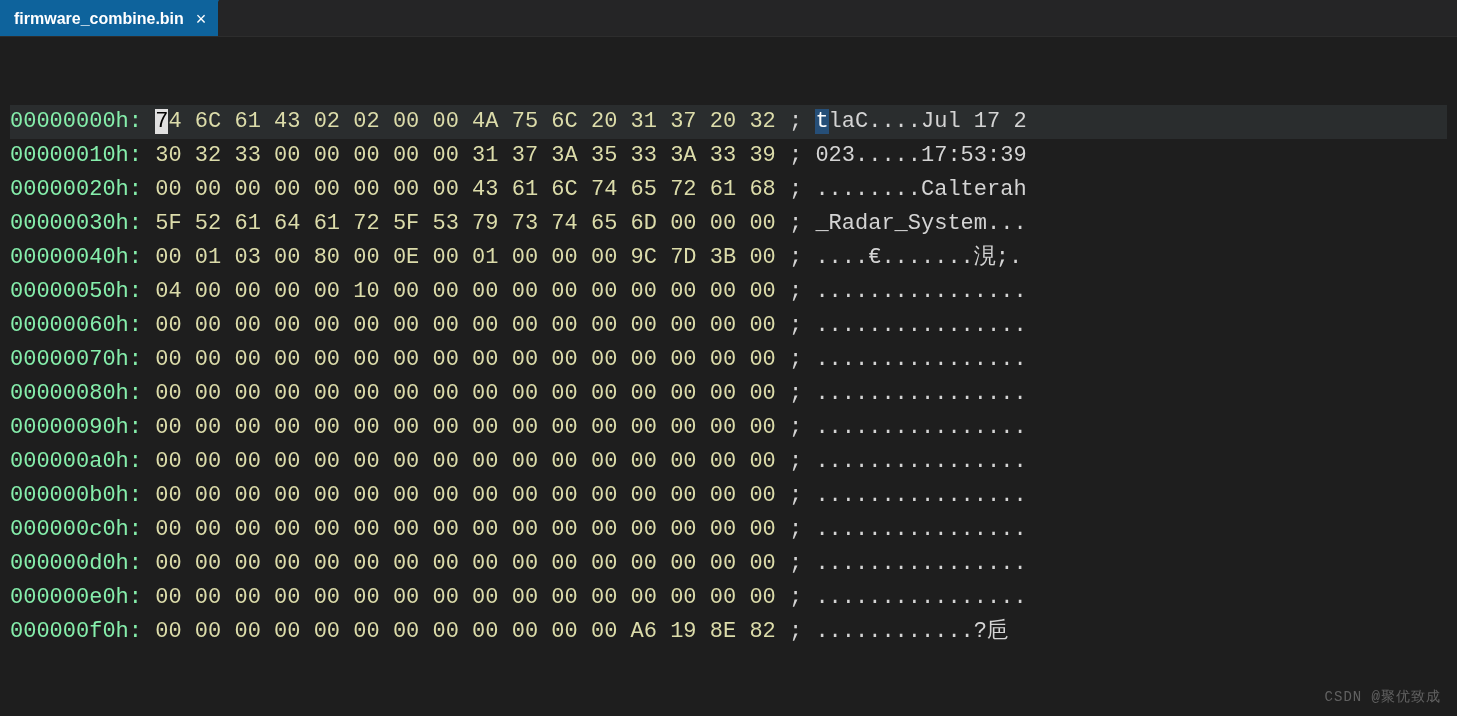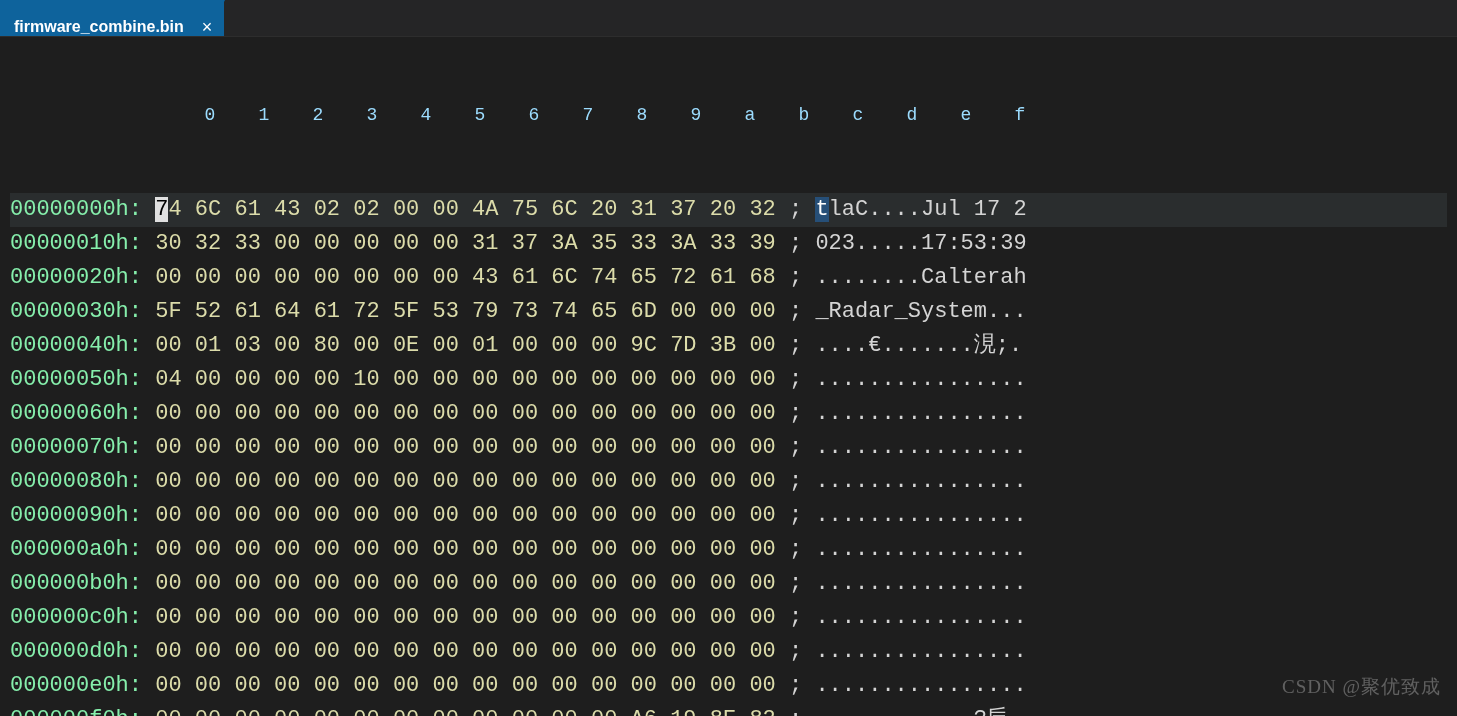--- a/index.html
+++ b/index.html
@@ -15,29 +15,29 @@
   }
   .tab-bar {
     height: 36px;
     background: #252526;
     border-bottom: 1px solid #2d2d2d;
     display: flex;
     align-items: stretch;
   }
   .tab {
     display: flex;
-    align-items: flex-end;
+    align-items: center;
     padding: 0 10px 0 14px;
     background: #1e1e1e;
     color: #ffffff;
     font-family: "Segoe UI", Arial, sans-serif;
     font-size: 16px;
     border-top: 2px solid #0e639c;
     border-right: 1px solid #252526;
-    gap: 16px;
+    gap: 10px;
     background: #0e639c33;
   }
   .tab.active {
     background: #0e639c;
     color: #ffffff;
     font-weight: 600;
   }
   .tab .close {
     font-weight: normal;
     font-size: 18px;
@@ -71,36 +71,35 @@
     background: #e0e0e0;
     color: #000;
   }
   .cursor-ascii {
     background: #264f78;
     color: #fff;
   }
   .watermark {
     position: absolute;
     right: 16px;
-    bottom: 16px;
-    font-family: Liberation Serif, serif;
-    font-size: 19px;
+    bottom: 10px;
+    font-family: Liberation Mono, monospace;
+    font-size: 14px;
     color: rgba(220,220,220,0.35);
     letter-spacing: 1px;
     pointer-events: none;
   }
 </style>
 </head>
 <body>
 
 <div class="tab-bar">
   <div class="tab active">
     <span>firmware_combine.bin</span>
     <span class="close">×</span>
   </div>
 </div>
 
 <div class="editor">
-  <div class="ruler-row">                  0    1    2    3    4    5    6    7    8    9    a    b    c    d    e    f</div>
   <div id="rows"><div class="row active"><span class="offset">00000000h: </span><span class="bytes"><span class="cursor-byte">7</span>4</span> <span class="bytes">6C</span> <span class="bytes">61</span> <span class="bytes">43</span> <span class="bytes">02</span> <span class="bytes">02</span> <span class="bytes">00</span> <span class="bytes">00</span> <span class="bytes">4A</span> <span class="bytes">75</span> <span class="bytes">6C</span> <span class="bytes">20</span> <span class="bytes">31</span> <span class="bytes">37</span> <span class="bytes">20</span> <span class="bytes">32</span> <span class="sep">; </span><span class="ascii"><span class="cursor-ascii">t</span>laC....Jul 17 2</span></div><div class="row"><span class="offset">00000010h: </span><span class="bytes">30</span> <span class="bytes">32</span> <span class="bytes">33</span> <span class="bytes">00</span> <span class="bytes">00</span> <span class="bytes">00</span> <span class="bytes">00</span> <span class="bytes">00</span> <span class="bytes">31</span> <span class="bytes">37</span> <span class="bytes">3A</span> <span class="bytes">35</span> <span class="bytes">33</span> <span class="bytes">3A</span> <span class="bytes">33</span> <span class="bytes">39</span> <span class="sep">; </span><span class="ascii">023.....17:53:39</span></div><div class="row"><span class="offset">00000020h: </span><span class="bytes">00</span> <span class="bytes">00</span> <span class="bytes">00</span> <span class="bytes">00</span> <span class="bytes">00</span> <span class="bytes">00</span> <span class="bytes">00</span> <span class="bytes">00</span> <span class="bytes">43</span> <span class="bytes">61</span> <span class="bytes">6C</span> <span class="bytes">74</span> <span class="bytes">65</span> <span class="bytes">72</span> <span class="bytes">61</span> <span class="bytes">68</span> <span class="sep">; </span><span class="ascii">........Calterah</span></div><div class="row"><span class="offset">00000030h: </span><span class="bytes">5F</span> <span class="bytes">52</span> <span class="bytes">61</span> <span class="bytes">64</span> <span class="bytes">61</span> <span class="bytes">72</span> <span class="bytes">5F</span> <span class="bytes">53</span> <span class="bytes">79</span> <span class="bytes">73</span> <span class="bytes">74</span> <span class="bytes">65</span> <span class="bytes">6D</span> <span class="bytes">00</span> <span class="bytes">00</span> <span class="bytes">00</span> <span class="sep">; </span><span class="ascii">_Radar_System...</span></div><div class="row"><span class="offset">00000040h: </span><span class="bytes">00</span> <span class="bytes">01</span> <span class="bytes">03</span> <span class="bytes">00</span> <span class="bytes">80</span> <span class="bytes">00</span> <span class="bytes">0E</span> <span class="bytes">00</span> <span class="bytes">01</span> <span class="bytes">00</span> <span class="bytes">00</span> <span class="bytes">00</span> <span class="bytes">9C</span> <span class="bytes">7D</span> <span class="bytes">3B</span> <span class="bytes">00</span> <span class="sep">; </span><span class="ascii">....€.......涀;.</span></div><div class="row"><span class="offset">00000050h: </span><span class="bytes">04</span> <span class="bytes">00</span> <span class="bytes">00</span> <span class="bytes">00</span> <span class="bytes">00</span> <span class="bytes">10</span> <span class="bytes">00</span> <span class="bytes">00</span> <span class="bytes">00</span> <span class="bytes">00</span> <span class="bytes">00</span> <span class="bytes">00</span> <span class="bytes">00</span> <span class="bytes">00</span> <span class="bytes">00</span> <span class="bytes">00</span> <span class="sep">; </span><span class="ascii">................</span></div><div class="row"><span class="offset">00000060h: </span><span class="bytes">00</span> <span class="bytes">00</span> <span class="bytes">00</span> <span class="bytes">00</span> <span class="bytes">00</span> <span class="bytes">00</span> <span class="bytes">00</span> <span class="bytes">00</span> <span class="bytes">00</span> <span class="bytes">00</span> <span class="bytes">00</span> <span class="bytes">00</span> <span class="bytes">00</span> <span class="bytes">00</span> <span class="bytes">00</span> <span class="bytes">00</span> <span class="sep">; </span><span class="ascii">................</span></div><div class="row"><span class="offset">00000070h: </span><span class="bytes">00</span> <span class="bytes">00</span> <span class="bytes">00</span> <span class="bytes">00</span> <span class="bytes">00</span> <span class="bytes">00</span> <span class="bytes">00</span> <span class="bytes">00</span> <span class="bytes">00</span> <span class="bytes">00</span> <span class="bytes">00</span> <span class="bytes">00</span> <span class="bytes">00</span> <span class="bytes">00</span> <span class="bytes">00</span> <span class="bytes">00</span> <span class="sep">; </span><span class="ascii">................</span></div><div class="row"><span class="offset">00000080h: </span><span class="bytes">00</span> <span class="bytes">00</span> <span class="bytes">00</span> <span class="bytes">00</span> <span class="bytes">00</span> <span class="bytes">00</span> <span class="bytes">00</span> <span class="bytes">00</span> <span class="bytes">00</span> <span class="bytes">00</span> <span class="bytes">00</span> <span class="bytes">00</span> <span class="bytes">00</span> <span class="bytes">00</span> <span class="bytes">00</span> <span class="bytes">00</span> <span class="sep">; </span><span class="ascii">................</span></div><div class="row"><span class="offset">00000090h: </span><span class="bytes">00</span> <span class="bytes">00</span> <span class="bytes">00</span> <span class="bytes">00</span> <span class="bytes">00</span> <span class="bytes">00</span> <span class="bytes">00</span> <span class="bytes">00</span> <span class="bytes">00</span> <span class="bytes">00</span> <span class="bytes">00</span> <span class="bytes">00</span> <span class="bytes">00</span> <span class="bytes">00</span> <span class="bytes">00</span> <span class="bytes">00</span> <span class="sep">; </span><span class="ascii">................</span></div><div class="row"><span class="offset">000000a0h: </span><span class="bytes">00</span> <span class="bytes">00</span> <span class="bytes">00</span> <span class="bytes">00</span> <span class="bytes">00</span> <span class="bytes">00</span> <span class="bytes">00</span> <span class="bytes">00</span> <span class="bytes">00</span> <span class="bytes">00</span> <span class="bytes">00</span> <span class="bytes">00</span> <span class="bytes">00</span> <span class="bytes">00</span> <span class="bytes">00</span> <span class="bytes">00</span> <span class="sep">; </span><span class="ascii">................</span></div><div class="row"><span class="offset">000000b0h: </span><span class="bytes">00</span> <span class="bytes">00</span> <span class="bytes">00</span> <span class="bytes">00</span> <span class="bytes">00</span> <span class="bytes">00</span> <span class="bytes">00</span> <span class="bytes">00</span> <span class="bytes">00</span> <span class="bytes">00</span> <span class="bytes">00</span> <span class="bytes">00</span> <span class="bytes">00</span> <span class="bytes">00</span> <span class="bytes">00</span> <span class="bytes">00</span> <span class="sep">; </span><span class="ascii">................</span></div><div class="row"><span class="offset">000000c0h: </span><span class="bytes">00</span> <span class="bytes">00</span> <span class="bytes">00</span> <span class="bytes">00</span> <span class="bytes">00</span> <span class="bytes">00</span> <span class="bytes">00</span> <span class="bytes">00</span> <span class="bytes">00</span> <span class="bytes">00</span> <span class="bytes">00</span> <span class="bytes">00</span> <span class="bytes">00</span> <span class="bytes">00</span> <span class="bytes">00</span> <span class="bytes">00</span> <span class="sep">; </span><span class="ascii">................</span></div><div class="row"><span class="offset">000000d0h: </span><span class="bytes">00</span> <span class="bytes">00</span> <span class="bytes">00</span> <span class="bytes">00</span> <span class="bytes">00</span> <span class="bytes">00</span> <span class="bytes">00</span> <span class="bytes">00</span> <span class="bytes">00</span> <span class="bytes">00</span> <span class="bytes">00</span> <span class="bytes">00</span> <span class="bytes">00</span> <span class="bytes">00</span> <span class="bytes">00</span> <span class="bytes">00</span> <span class="sep">; </span><span class="ascii">................</span></div><div class="row"><span class="offset">000000e0h: </span><span class="bytes">00</span> <span class="bytes">00</span> <span class="bytes">00</span> <span class="bytes">00</span> <span class="bytes">00</span> <span class="bytes">00</span> <span class="bytes">00</span> <span class="bytes">00</span> <span class="bytes">00</span> <span class="bytes">00</span> <span class="bytes">00</span> <span class="bytes">00</span> <span class="bytes">00</span> <span class="bytes">00</span> <span class="bytes">00</span> <span class="bytes">00</span> <span class="sep">; </span><span class="ascii">................</span></div><div class="row"><span class="offset">000000f0h: </span><span class="bytes">00</span> <span class="bytes">00</span> <span class="bytes">00</span> <span class="bytes">00</span> <span class="bytes">00</span> <span class="bytes">00</span> <span class="bytes">00</span> <span class="bytes">00</span> <span class="bytes">00</span> <span class="bytes">00</span> <span class="bytes">00</span> <span class="bytes">00</span> <span class="bytes">A6</span> <span class="bytes">19</span> <span class="bytes">8E</span> <span class="bytes">82</span> <span class="sep">; </span><span class="ascii">............?巵</span></div></div>
 </div>
 
 <div class="watermark">CSDN @聚优致成</div>
 
 </body></html>

